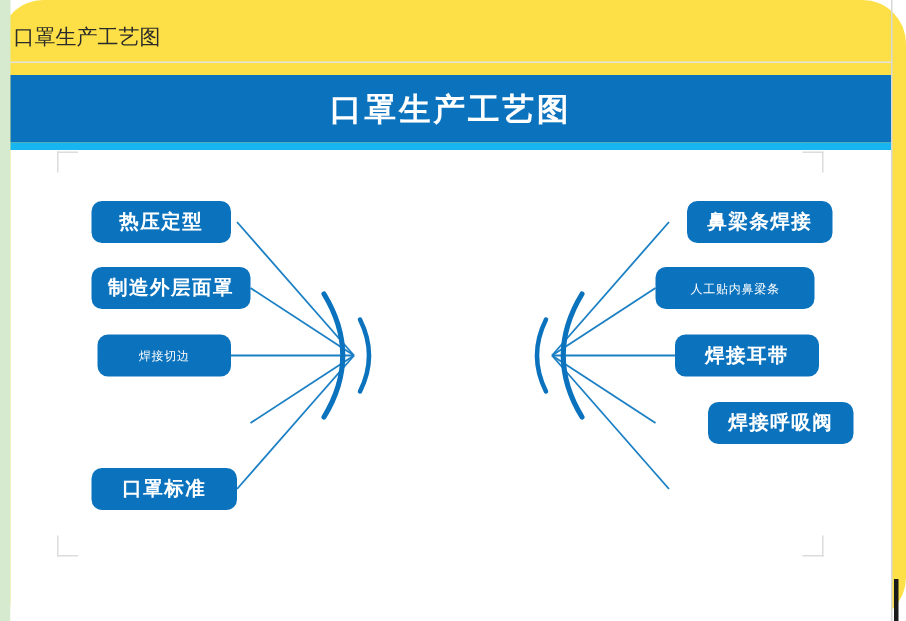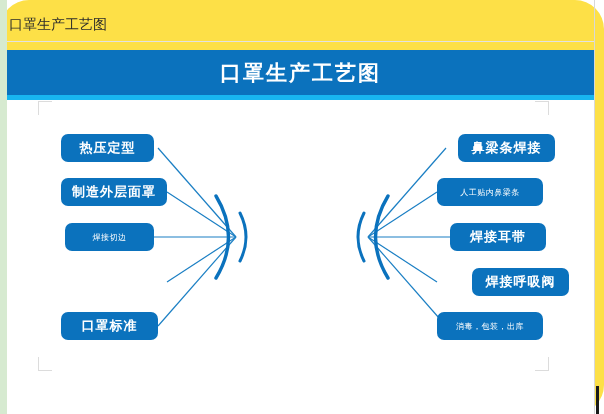--- a/index.html
+++ b/index.html
@@ -189,15 +189,14 @@
 
   <div class="node big" style="left:61px;  top:134px; width:93px;">热压定型</div>
   <div class="node big" style="left:61px;  top:178px; width:106px;">制造外层面罩</div>
   <div class="node small" style="left:65px;  top:223px; width:89px;">焊接切边</div>
   <div class="node big" style="left:61px;  top:312px; width:97px;">口罩标准</div>
 
   <div class="node big" style="left:458px; top:134px; width:97px;">鼻梁条焊接</div>
   <div class="node small" style="left:437px; top:178px; width:106px;">人工贴内鼻梁条</div>
   <div class="node big" style="left:450px; top:223px; width:96px;">焊接耳带</div>
   <div class="node big" style="left:446px; top:268px; width:97px;margin-left:26px;">焊接呼吸阀</div>
-  <div class="node small" style="left:437px; top:312px; width:106px;">消毒，包装，出库</div>
 
 </div>
 
 </body></html>

